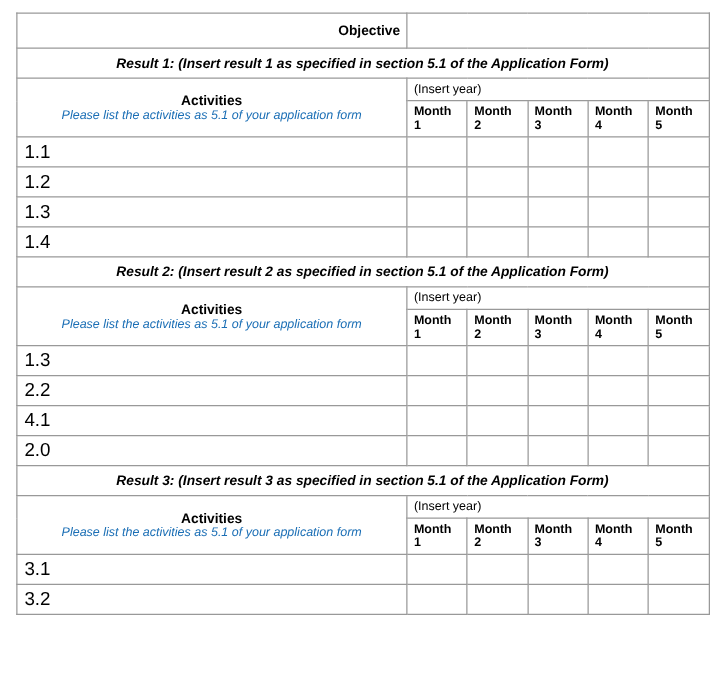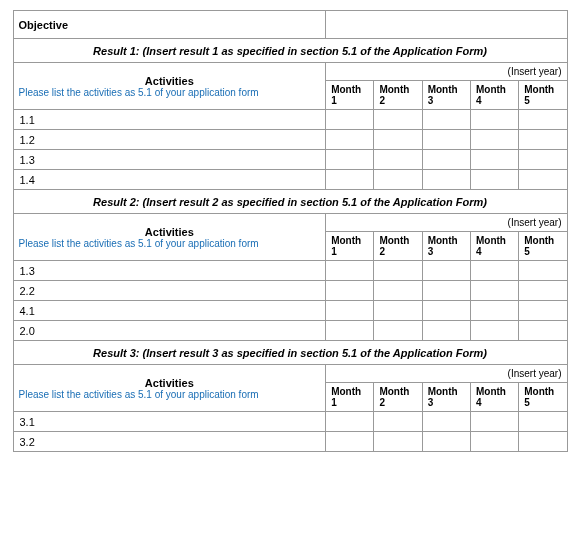--- a/index.html
+++ b/index.html
@@ -25,20 +25,21 @@
     }
     .main-table td, .main-table th {
       border: 1px solid #999;
       padding: 3px 5px;
       vertical-align: middle;
     }
     .objective-row td {
       font-weight: bold;
       font-size: 11px;
       height: 28px;
+      text-align: right;
     }
     .result-row td {
       font-style: italic;
       font-weight: bold;
       font-size: 11px;
       background: #fff;
       padding: 5px 6px;
       height: 24px;
       text-align: center;
     }
@@ -47,45 +48,46 @@
       text-align: left;
       vertical-align: middle;
     }
     .activities-cell {
       font-weight: bold;
       font-size: 11px;
       text-align: center;
       vertical-align: middle;
     }
     .activities-sub {
+      font-style: italic;
       font-weight: normal;
       color: #1a6eb5;
       font-size: 10px;
-      text-align: left;
+      text-align: center;
     }
     .month-cell {
       text-align: center;
       font-weight: bold;
       font-size: 10px;
       width: 44px;
       min-width: 44px;
     }
     .data-row td {
       height: 20px;
-      font-size: 11px;
+      font-size: 15px;
     }
     .data-row td:first-child {
       font-weight: normal;
       padding-left: 6px;
     }
     .col-activities {
       width: 285px;
     }
     .insert-year-cell {
-      text-align: right;
+      text-align: left;
       font-size: 10px;
       padding-right: 6px;
       border-bottom: 1px solid #999;
     }
   </style>
 </head>
 <body>
 
 <table class="main-table">
 

